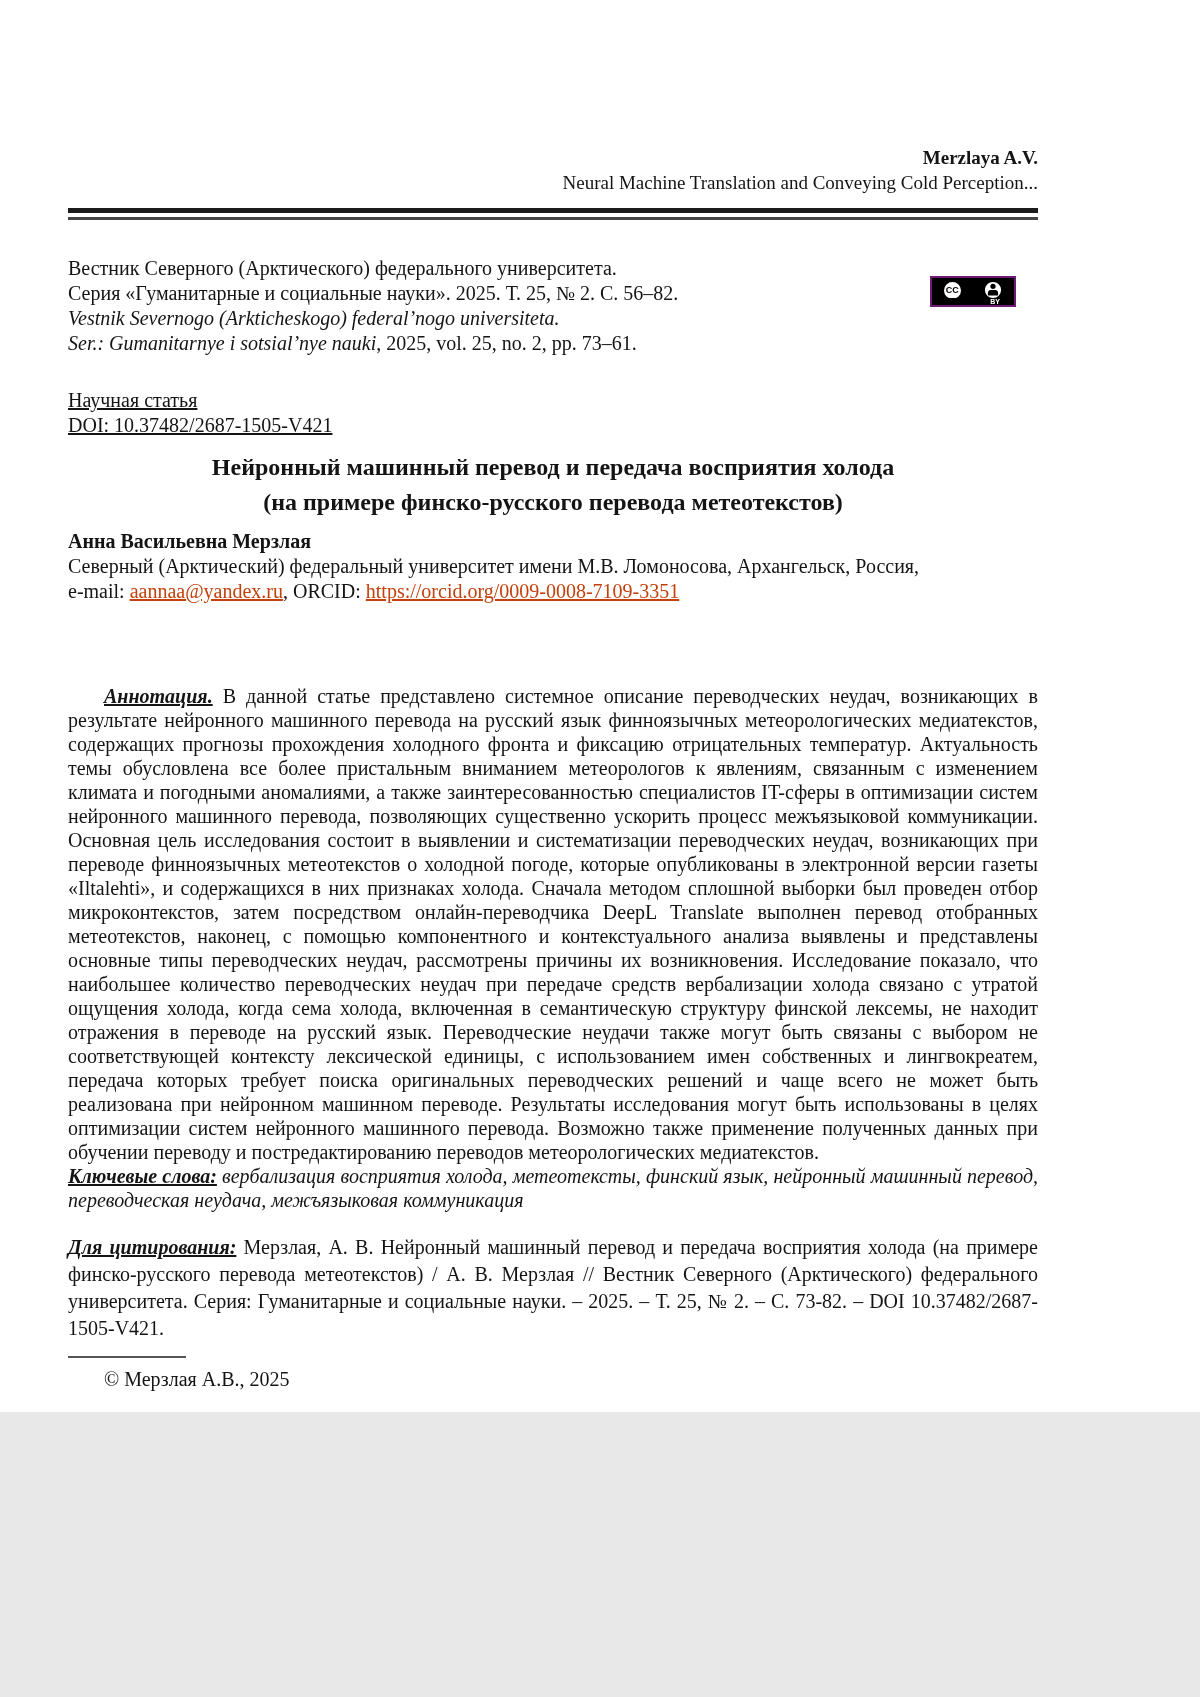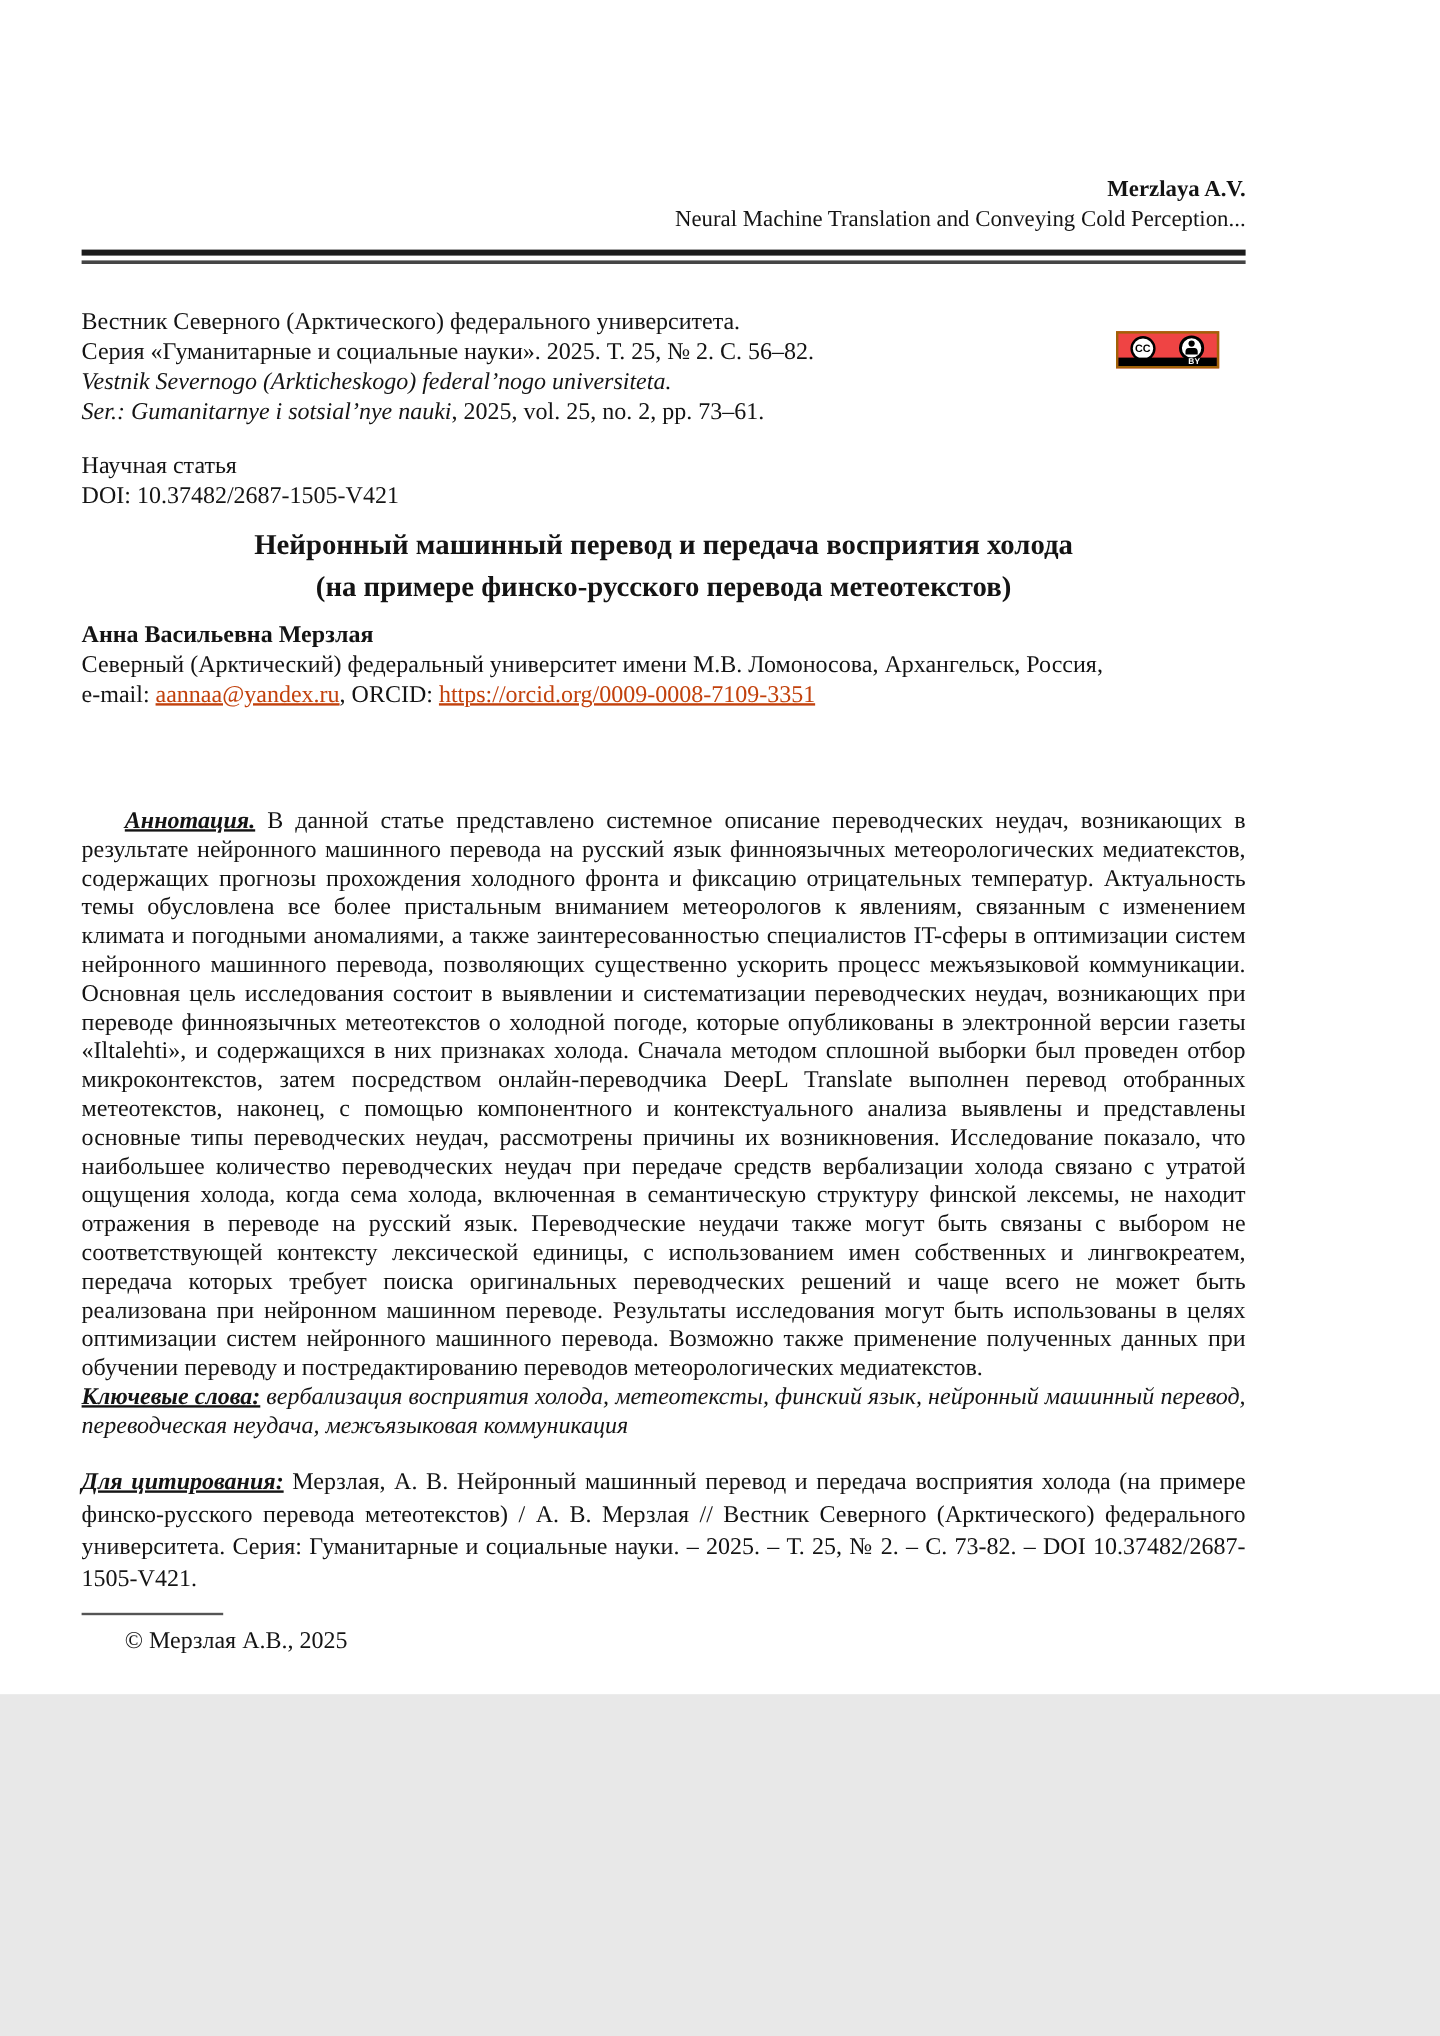--- a/index.html
+++ b/index.html
@@ -40,22 +40,22 @@
   }
   .italic { font-style: italic; }
 
   
   .cc-badge {
     position: absolute;
     top: 20px;
     right: 22px;
     width: 86px;
     height: 31px;
-    background: #ef4444;
-    border: 2px solid #a16207;
+    background: #000000;
+    border: 2px solid #701a75;
     box-sizing: border-box;
   }
   .cc-icons {
     display: flex;
     justify-content: space-around;
     align-items: center;
     height: 22px;
     margin-top: 1px;
   }
   .cc-circle {
@@ -79,21 +79,21 @@
     position: absolute;
     right: 14px;
     bottom: 0;
     color: #fff;
     font-family: "Liberation Sans", sans-serif;
     font-weight: bold;
     font-size: 7px;
     line-height: 7px;
   }
 
-  .meta { margin-top: 20px; font-size: 20px; line-height: 25px; }
+  .meta { margin-top: 32px; font-size: 20px; line-height: 25px; text-decoration: underline; }
   .meta div { white-space: nowrap; }
 
   .article-title {
     margin-top: 12px;
     text-align: center;
     font-weight: bold;
     font-size: 24px;
     line-height: 35px;
   }
 

